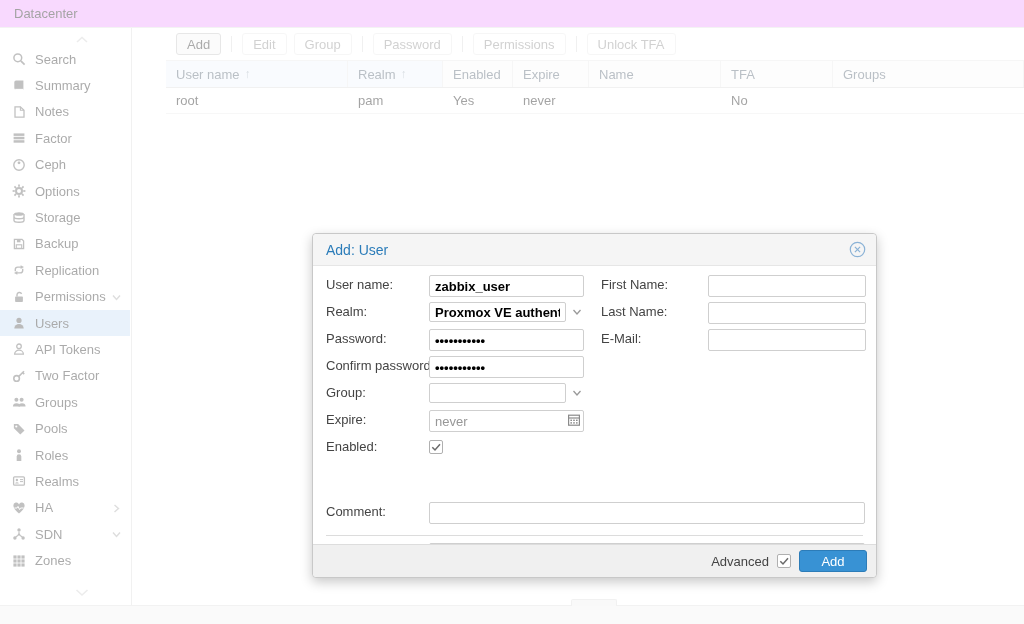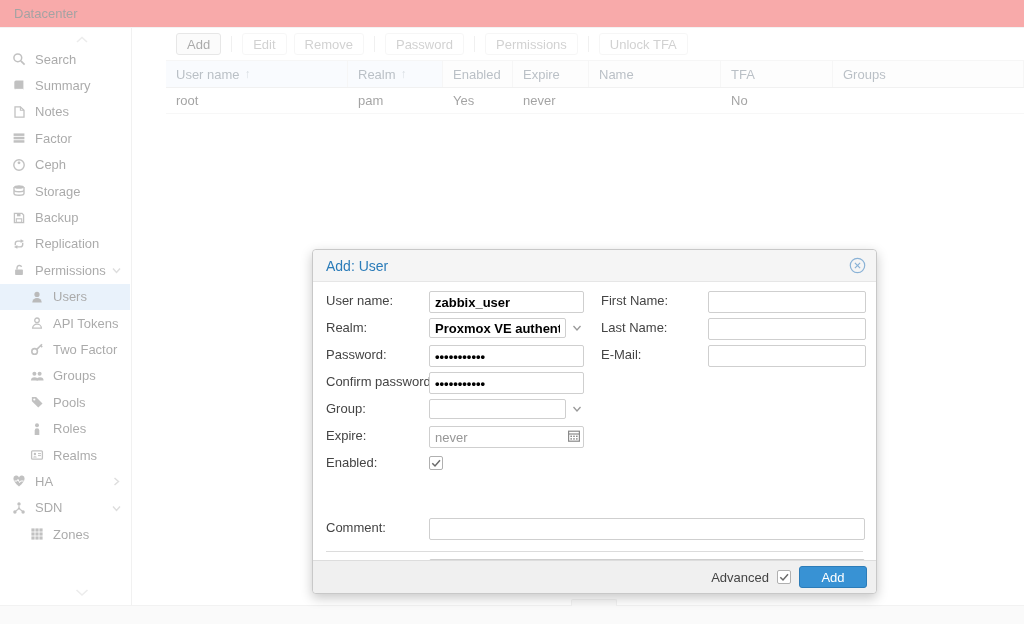--- a/index.html
+++ b/index.html
@@ -1,32 +1,32 @@
 <!DOCTYPE html>
 <html><head>
 <meta charset="utf-8">
 <style>
   * { margin:0; padding:0; box-sizing:border-box; }
   html,body { width:1024px; height:624px; }
   body { font-family:"Liberation Sans","DejaVu Sans",sans-serif; font-size:13px; color:#444; background:#fff; }
   #app { position:relative; width:1024px; height:624px; background:#fff; overflow:hidden; }
 
   
-  .top-header { position:absolute; top:0; left:0; right:0; height:28px; background:#ef4444;
+  .top-header { position:absolute; top:0; left:0; right:0; height:28px; background:#f0abfc;
     border-bottom:1px solid #e4e4e4; display:flex; align-items:center; padding-left:14px; color:#333; }
 
   
   .sidebar { position:absolute; top:28px; left:0; width:132px; bottom:19px; background:#fff;
     border-right:1px solid #e0e0e0; }
   .scroll-hint { position:absolute; left:0; width:164px; height:14px; display:flex; justify-content:center; align-items:center; }
   .scroll-hint.up { top:5px; }
   .scroll-hint.down { bottom:6px; }
   .side-items { position:absolute; top:18px; left:0; right:1px; }
   .si { height:26.4px; display:flex; align-items:center; gap:9px; padding-left:12px; color:#444; cursor:pointer; position:relative; }
-  .si.l2 { padding-left:30px; }
+  .si.l2 { padding-left:12px; }
   .si.selected { background:#cfe3f6; }
   .si .ic { width:14px; height:14px; flex:0 0 14px; display:inline-flex; }
   .si .tw { position:absolute; right:8px; top:8px; width:11px; height:11px; display:inline-flex; }
 
   
   .main { position:absolute; left:166px; top:28px; right:0; bottom:19px; background:#fff; }
   .toolbar { height:33px; display:flex; align-items:center; padding-left:10px; gap:7px; border-bottom:1px solid #ececec; }
   .tbtn { height:22px; padding:0 10px; font-size:13px; font-family:inherit; border-radius:3px; background:#f7f7f7;
     border:1px solid #c9c9c9; color:#444; cursor:pointer; }
   .tbtn.disabled { background:transparent; border:1px solid #ececec; color:#9a9a9a; cursor:default; }
@@ -43,21 +43,21 @@
   
   .bottom-strip { position:absolute; left:0; right:0; bottom:0; height:19px; background:#f4f4f4; border-top:1px solid #e2e2e2; }
   .splitter-handle { position:absolute; left:571px; bottom:18px; width:46px; height:7px; background:#f2f2f2;
     border:1px solid #e0e0e0; border-bottom:none; border-radius:2px 2px 0 0; }
 
   
   .mask { position:absolute; inset:0; background:rgba(255,255,255,0.55); z-index:50; }
 
   
   .dialog { position:absolute; left:312px; top:233px; width:565px; height:345px; z-index:100; background:#fff;
-    border:1px solid #c8c8c8; border-radius:4px; box-shadow:0 4px 12px rgba(0,0,0,0.22);margin-top:16px; }
+    border:1px solid #c8c8c8; border-radius:4px; box-shadow:0 4px 12px rgba(0,0,0,0.22); }
   .dlg-header { height:32px; background:#f5f5f5; border-bottom:1px solid #e6e6e6; border-radius:4px 4px 0 0;
     display:flex; align-items:center; justify-content:space-between; padding:0 10px 0 13px; }
   .dlg-title { color:#2b7cb9; font-size:14px; }
   .dlg-close { width:17px; height:17px; cursor:pointer; display:inline-flex; }
   .dlg-body { position:absolute; top:32px; left:0; right:0; bottom:33px; background:#fff; }
   .frow { position:absolute; height:20px; }
   .flabel { position:absolute; left:13px; line-height:20px; color:#444; white-space:nowrap; }
   .flabel.rcol { left:288px; }
   .fin { position:absolute; height:22px; border:1px solid #cfcfcf; border-radius:2px; background:#fff;
     font-family:inherit; font-size:13px; color:#000; padding:0 5px; }
@@ -147,20 +147,38 @@
       <div class="si l1">
         <span class="ic">
             <svg width="14" height="14" viewBox="0 0 14 14">
               <circle cx="7" cy="7" r="5.2" fill="none" stroke="#777" stroke-width="1.4"></circle>
               <circle cx="7" cy="4.8" r="1.4" fill="#777"></circle>
             </svg>
           </span>
         <span>Ceph</span>
       </div>
 
+      <div class="si l1">
+        <span class="ic">
+            <svg width="14" height="14" viewBox="0 0 14 14">
+              <circle cx="7" cy="7" r="3" fill="none" stroke="#777" stroke-width="2"></circle>
+              <g stroke="#777" stroke-width="1.7">
+                <line x1="7" y1="0.6" x2="7" y2="2.8"></line>
+                <line x1="7" y1="11.2" x2="7" y2="13.4"></line>
+                <line x1="0.6" y1="7" x2="2.8" y2="7"></line>
+                <line x1="11.2" y1="7" x2="13.4" y2="7"></line>
+                <line transform="rotate(45 7 7)" x1="7" y1="0.6" x2="7" y2="2.8"></line>
+                <line transform="rotate(45 7 7)" x1="7" y1="11.2" x2="7" y2="13.4"></line>
+                <line transform="rotate(45 7 7)" x1="0.6" y1="7" x2="2.8" y2="7"></line>
+                <line transform="rotate(45 7 7)" x1="11.2" y1="7" x2="13.4" y2="7"></line>
+              </g>
+            </svg>
+          </span>
+        <span>Options</span>
+      </div>
 
       <div class="si l1">
         <span class="ic">
             <svg width="14" height="14" viewBox="0 0 14 14">
               <ellipse cx="7" cy="3" rx="5" ry="1.8" fill="#777"></ellipse>
               <path d="M2,3 v3 a5,1.8 0 0 0 10,0 V3" fill="none" stroke="#777" stroke-width="1.4"></path>
               <path d="M2,6.5 v3 a5,1.8 0 0 0 10,0 v-3" fill="none" stroke="#777" stroke-width="1.4"></path>
             </svg>
           </span>
         <span>Storage</span>
@@ -342,21 +360,21 @@
           </svg>
         </span>
     </div>
   </div>
 
   <div class="main">
     <div class="toolbar">
       <button class="tbtn">Add</button>
       <div class="tsep"></div>
       <button class="tbtn disabled">Edit</button>
-      <button class="tbtn disabled">Remove</button>
+      <button class="tbtn disabled">Group</button>
       <div class="tsep"></div>
       <button class="tbtn disabled">Password</button>
       <div class="tsep"></div>
       <button class="tbtn disabled">Permissions</button>
       <div class="tsep"></div>
       <button class="tbtn disabled">Unlock TFA</button>
     </div>
 
     <div class="grid-header">
       <div class="gh-cell c0 sorted">

